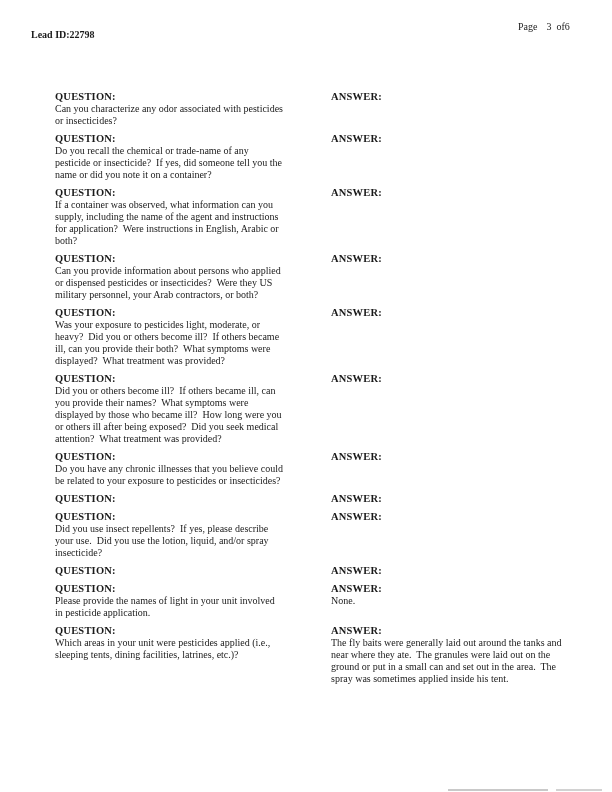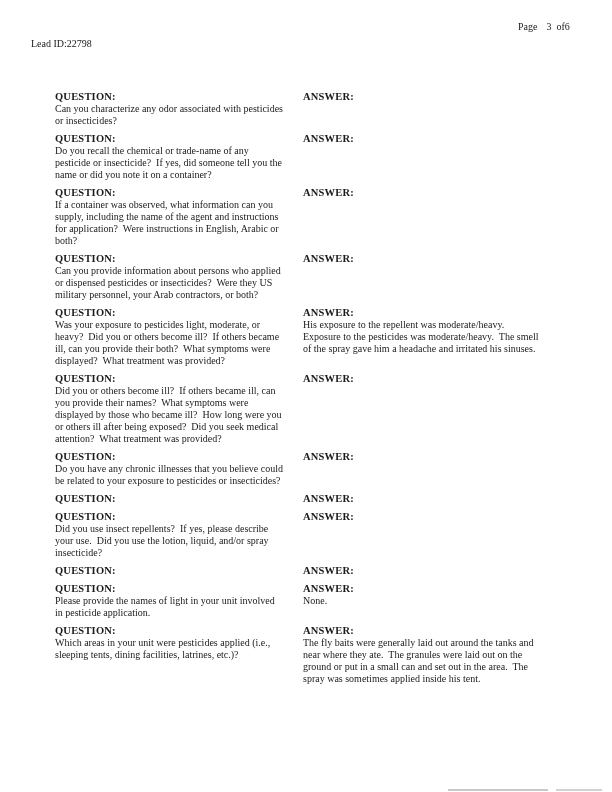--- a/index.html
+++ b/index.html
@@ -13,33 +13,33 @@
     overflow: hidden;
   }
   .header {
     position: absolute;
     top: 21px;
     left: 0;
     width: 612px;
     font-size: 10px;
     line-height: 12px;
   }
-  .lead-id { position: absolute; left: 31px; top: 17px; }
+  .lead-id { position: absolute; left: 31px; top: 8px; font-weight: bold; }
   .page-info { position: absolute; left: 518px; top: 0; white-space: nowrap; }
   .page-info span { display: inline-block; text-align: right; }
   .pg-label { margin-right: 9px; }
   .pg-current { margin-right: 5px; }
   .pg-of { }
   .content {
     position: absolute;
     top: 90px;
     left: 55px;
     width: 540px;
   }
-  .row { display: flex; margin-bottom: 5px; }
+  .row { display: flex; margin-bottom: 5px; gap: 28px; }
   .qcol { width: 248px; flex: 0 0 248px; }
   .acol { width: 272px; flex: 0 0 272px; }
   .qa-label {
     font-weight: bold;
     font-size: 10.5px;
     line-height: 13px;
     letter-spacing: 0.2px;
   }
   .qa-text {
     font-size: 10px;
@@ -121,23 +121,20 @@
   <div class="row">
     <div class="qcol">
       <div class="qa-label">QUESTION:</div>
       <div class="qa-text">Was your exposure to pesticides light, moderate, or
 heavy?  Did you or others become ill?  If others became
 ill, can you provide their both?  What symptoms were
 displayed?  What treatment was provided?</div>
     </div>
     <div class="acol">
       <div class="qa-label">ANSWER:</div>
-      <div class="qa-text">His exposure to the repellent was moderate/heavy.
-Exposure to the pesticides was moderate/heavy.  The smell
-of the spray gave him a headache and irritated his sinuses.</div>
     </div>
   </div>
 
   <div class="row">
     <div class="qcol">
       <div class="qa-label">QUESTION:</div>
       <div class="qa-text">Did you or others become ill?  If others became ill, can
 you provide their names?  What symptoms were
 displayed by those who became ill?  How long were you
 or others ill after being exposed?  Did you seek medical

